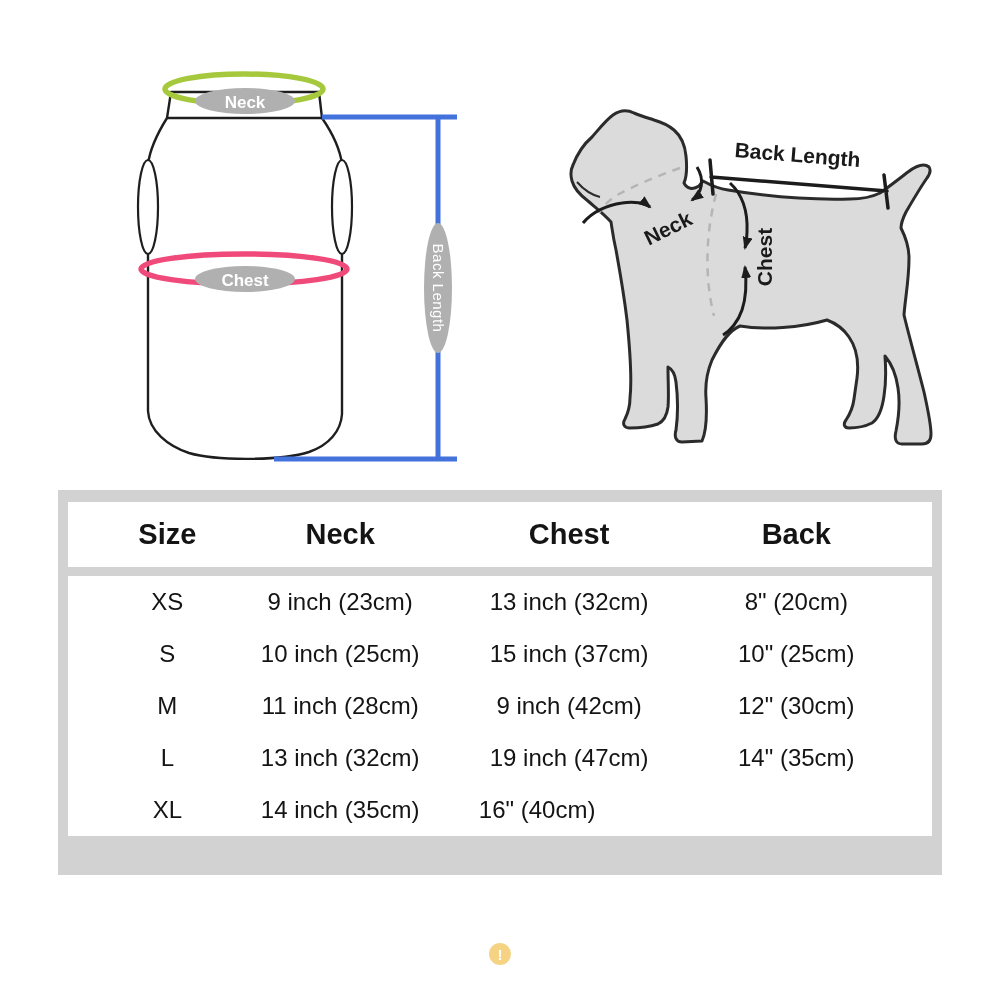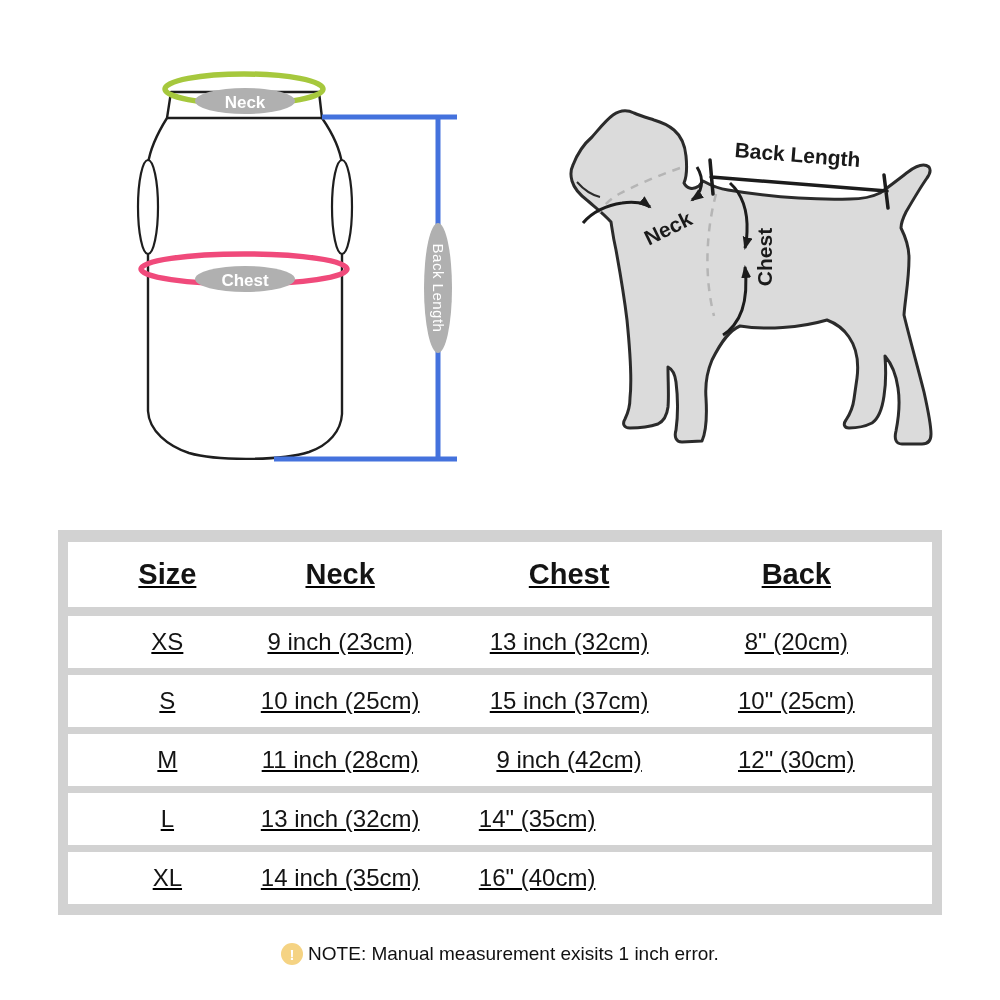--- a/index.html
+++ b/index.html
@@ -3,31 +3,30 @@
 <meta charset="utf-8">
 <style>
   html,body{margin:0;padding:0;}
   body{
     width:1000px;height:1000px;position:relative;background:#ffffff;
     font-family:"Liberation Sans", sans-serif;overflow:hidden;
   }
   .abs{position:absolute;}
   
   .size-table{
-    left:58px;top:530px;width:884px;height:385px;
+    left:58px;top:490px;width:884px;height:385px;
     background:#d2d2d2;box-sizing:border-box;
     padding:12px 10px 10px 10px;
-    text-decoration:underline;
   }
   .t-row{
     background:#ffffff;width:100%;box-sizing:border-box;
     display:grid;grid-template-columns:23% 17% 36% 24%;
   }
   .t-row.header{height:65px;margin-bottom:9px;}
-  .t-row.data{height:52px;margin-bottom:7px;}
+  .t-row.data{height:52px;}
   .t-row.data:last-child{margin-bottom:8px;}
   .t-cell{
     display:flex;align-items:center;justify-content:center;
     font-size:24px;color:#141414;white-space:nowrap;
   }
   .t-row.header .t-cell{font-size:29px;font-weight:bold;}
   .t-cell.col-back{padding-right:64px;}
   
   .note{
     left:0;top:936px;width:1000px;height:36px;
@@ -170,25 +169,25 @@
   </div>
   <div class="t-row data">
     <div class="t-cell">M</div>
     <div class="t-cell">11 inch (28cm)</div>
     <div class="t-cell">9 inch (42cm)</div>
     <div class="t-cell col-back">12" (30cm)</div>
   </div>
   <div class="t-row data">
     <div class="t-cell">L</div>
     <div class="t-cell">13 inch (32cm)</div>
+    <div class="t-cell">19 inch (47cm)</div>
     <div class="t-cell col-back">14" (35cm)</div>
   </div>
   <div class="t-row data">
     <div class="t-cell">XL</div>
     <div class="t-cell">14 inch (35cm)</div>
     <div class="t-cell col-back">16" (40cm)</div>
   </div>
 </div>
 
 <div class="abs note">
   <div class="note-icon" style="background:#f5d383;">!</div>
-  <div class="note-text">NOTE: Manual measurement exisits 1 inch error.</div>
 </div>
 
 </body></html>

